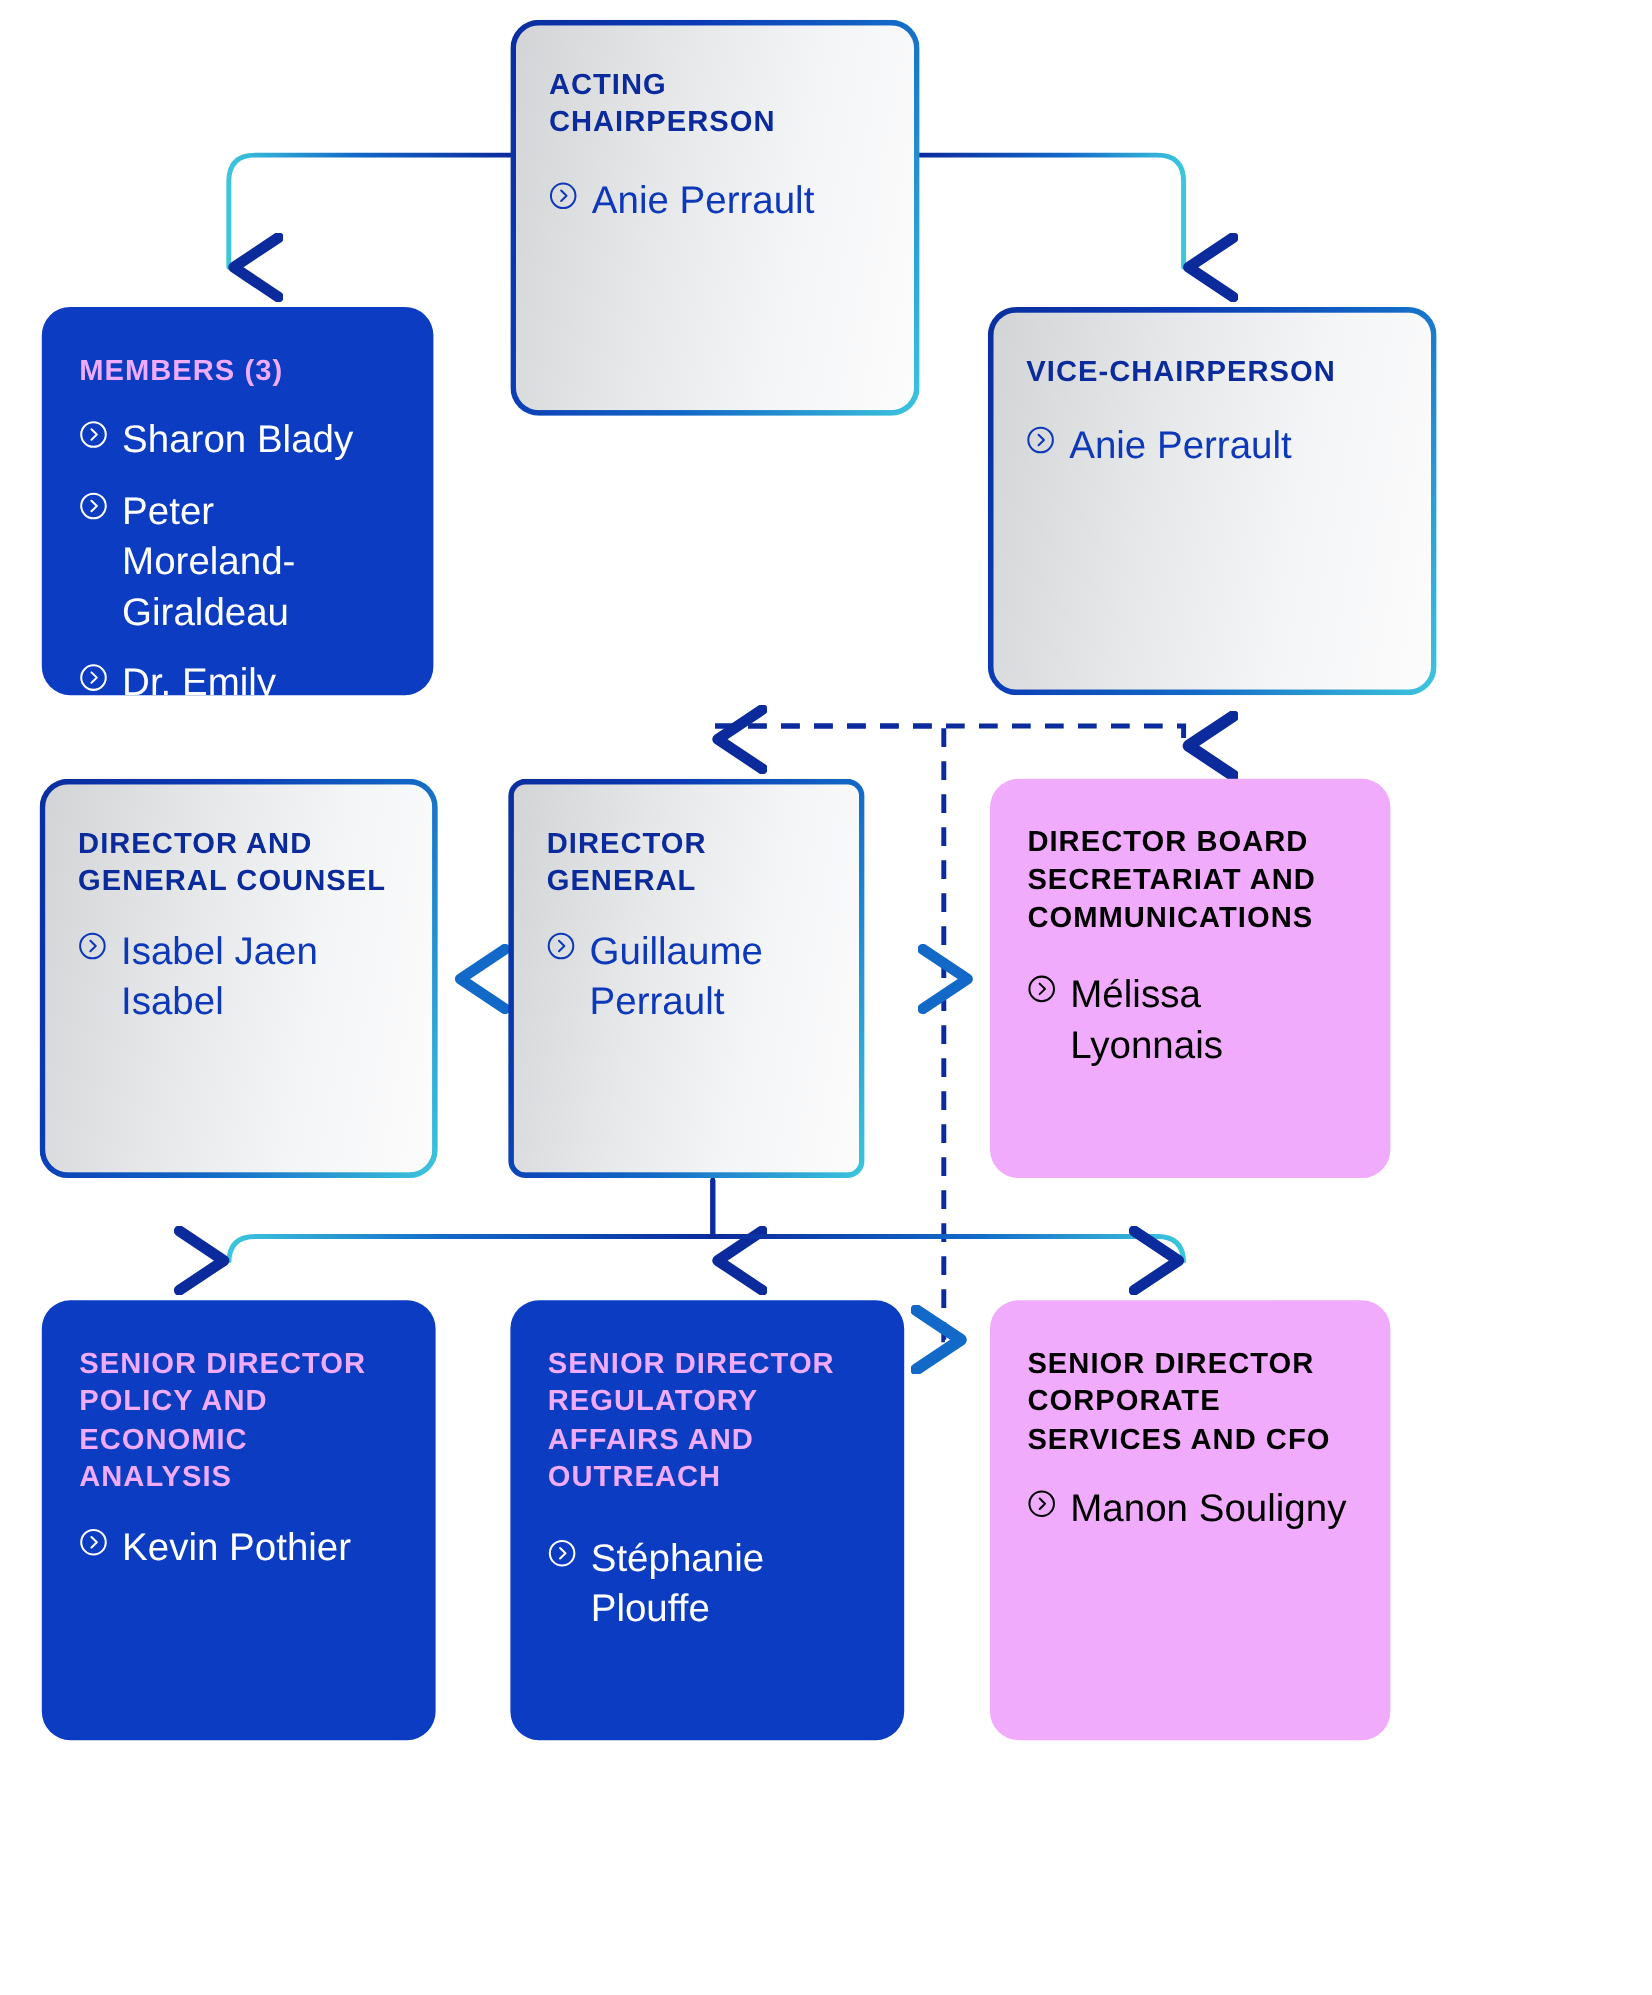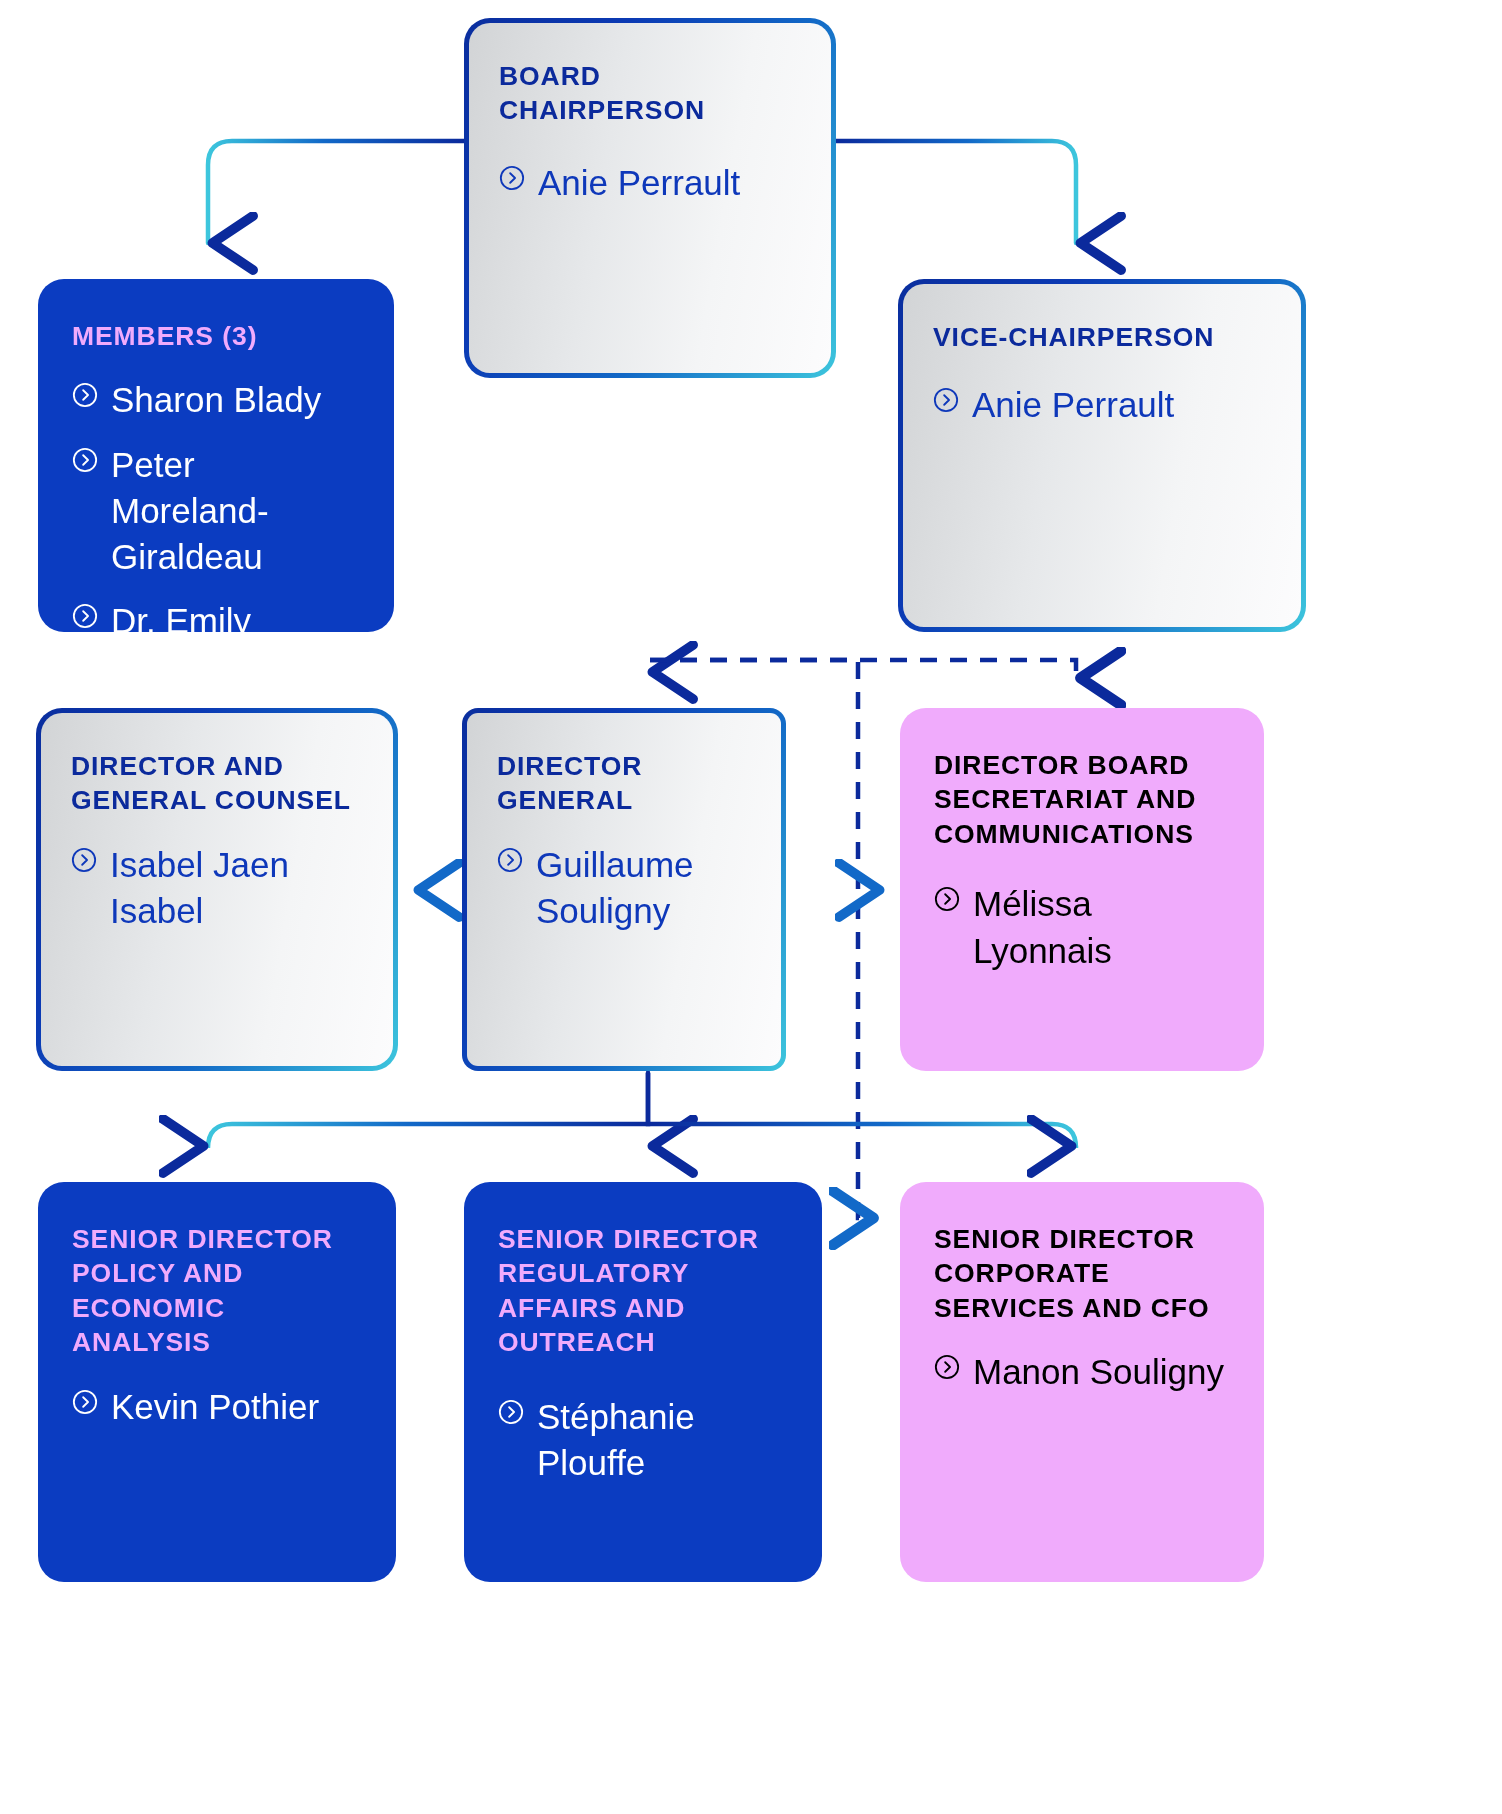--- a/index.html
+++ b/index.html
@@ -167,21 +167,21 @@
 
     <path d="M 648 1073 L 648 1124 L 232 1124 Q 208 1124 208 1148 L 208 1146" fill="none" stroke="url(#gradRL)" stroke-width="4.5" stroke-linecap="round" marker-end="url(#arrDown)"></path>
 
     <path d="M 648 1073 L 648 1146" fill="none" stroke="url(#gradTB)" stroke-width="4.5" stroke-linecap="round" marker-end="url(#arrDown)"></path>
 
     <path d="M 648 1073 L 648 1124 L 1052 1124 Q 1076 1124 1076 1148 L 1076 1146" fill="none" stroke="url(#gradLR)" stroke-width="4.5" stroke-linecap="round" marker-end="url(#arrDown)"></path>
   </svg>
 
   <div class="card outline" id="card-acting-chairperson">
     <div class="card-title">
-      <span>BOARD</span><br>
+      <span>ACTING</span><br>
       <span>CHAIRPERSON</span>
     </div>
     <ul class="person-list">
       <li class="person">
         <span class="chev-icon">
           <svg viewBox="0 0 24 24">
               <circle cx="12" cy="12" r="10.3" fill="none" stroke="currentColor" stroke-width="1.7"></circle>
               <path d="M10.3 7.6 L14.8 12 L10.3 16.4" fill="none" stroke="currentColor" stroke-width="1.7" stroke-linecap="round" stroke-linejoin="round"></path>
             </svg>
         </span>
@@ -259,21 +259,21 @@
   <div class="card outline" id="card-director-general">
     <div class="card-title">DIRECTOR GENERAL</div>
     <ul class="person-list">
       <li class="person">
         <span class="chev-icon">
           <svg viewBox="0 0 24 24">
               <circle cx="12" cy="12" r="10.3" fill="none" stroke="currentColor" stroke-width="1.7"></circle>
               <path d="M10.3 7.6 L14.8 12 L10.3 16.4" fill="none" stroke="currentColor" stroke-width="1.7" stroke-linecap="round" stroke-linejoin="round"></path>
             </svg>
         </span>
-        <span class="person-name">Guillaume Souligny</span>
+        <span class="person-name">Guillaume Perrault</span>
       </li>
     </ul>
   </div>
 
   <div class="card teal" id="card-board-secretariat">
     <div class="card-title">
       <span>DIRECTOR BOARD</span><br>
       <span>SECRETARIAT AND</span><br>
       <span>COMMUNICATIONS</span>
     </div>

